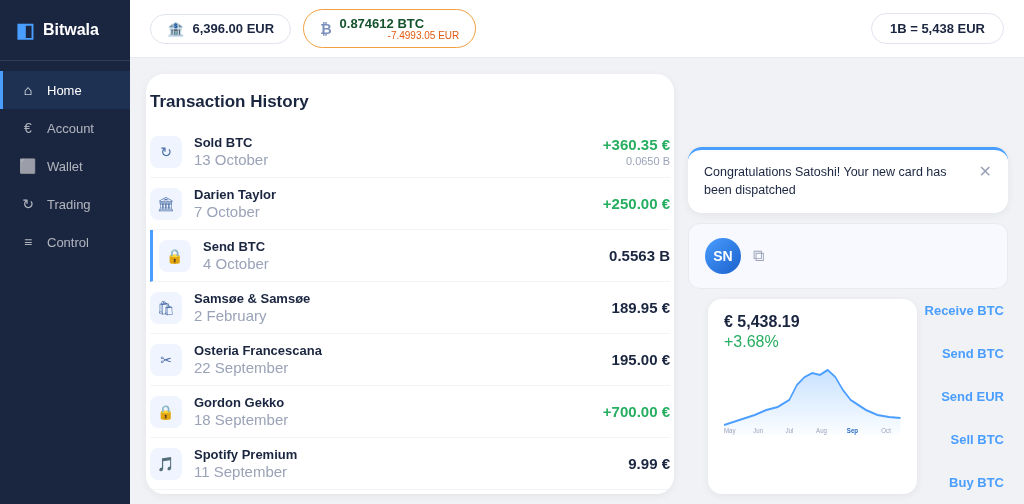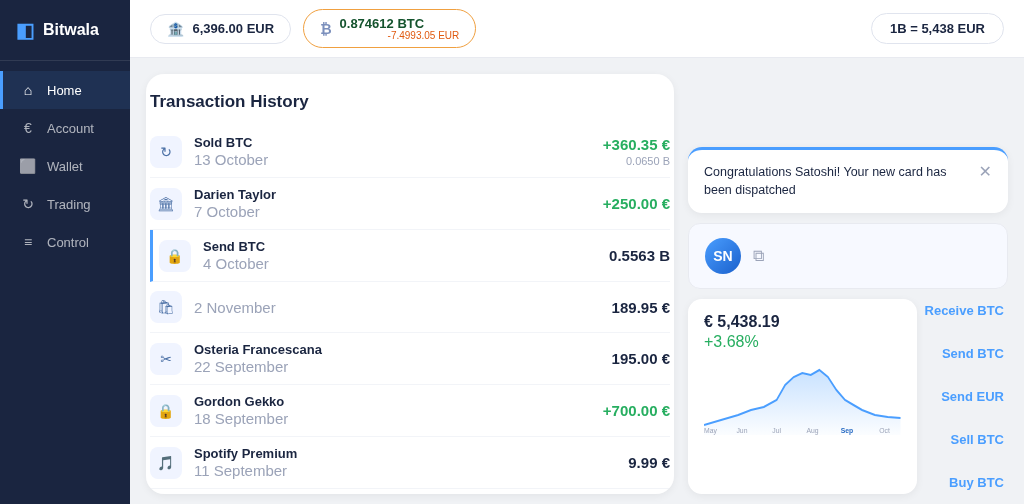--- a/index.html
+++ b/index.html
@@ -238,20 +238,21 @@
       font-size: 16px;
     }
 
     
     .chart-card {
       background: #fff;
       border-radius: 14px;
       padding: 14px 16px 10px 16px;
       box-shadow: 0 2px 8px rgba(0,0,0,0.06);
       flex: 1;
+      margin-left: 20px;
     }
     .chart-value { font-size: 16px; font-weight: 700; color: #1a2540; }
     .chart-change { font-size: 16px; color: #27ae60; font-weight: 500; margin-top: 2px; }
     .chart-svg { width: 100%; height: 80px; margin-top: 4px; }
 
     
     .action-links {
       display: flex;
       flex-direction: column;
       gap: 20px;
@@ -361,21 +362,22 @@
       <div class="tx-date">4 October</div>
     </div>
     <div class="tx-amount">
       <div class="tx-main-amount">0.5563 B</div>
 
     </div>
   </div>
           <div class="tx-item">
     <div class="tx-icon">🛍</div>
     <div class="tx-info">
-      <div class="tx-date">2 November</div>
+      <div class="tx-name">Samsøe &amp; Samsøe</div>
+      <div class="tx-date">2 February</div>
     </div>
     <div class="tx-amount">
       <div class="tx-main-amount">189.95 €</div>
 
     </div>
   </div>
           <div class="tx-item">
     <div class="tx-icon">✂</div>
     <div class="tx-info">
       <div class="tx-name">Osteria Francescana</div>

